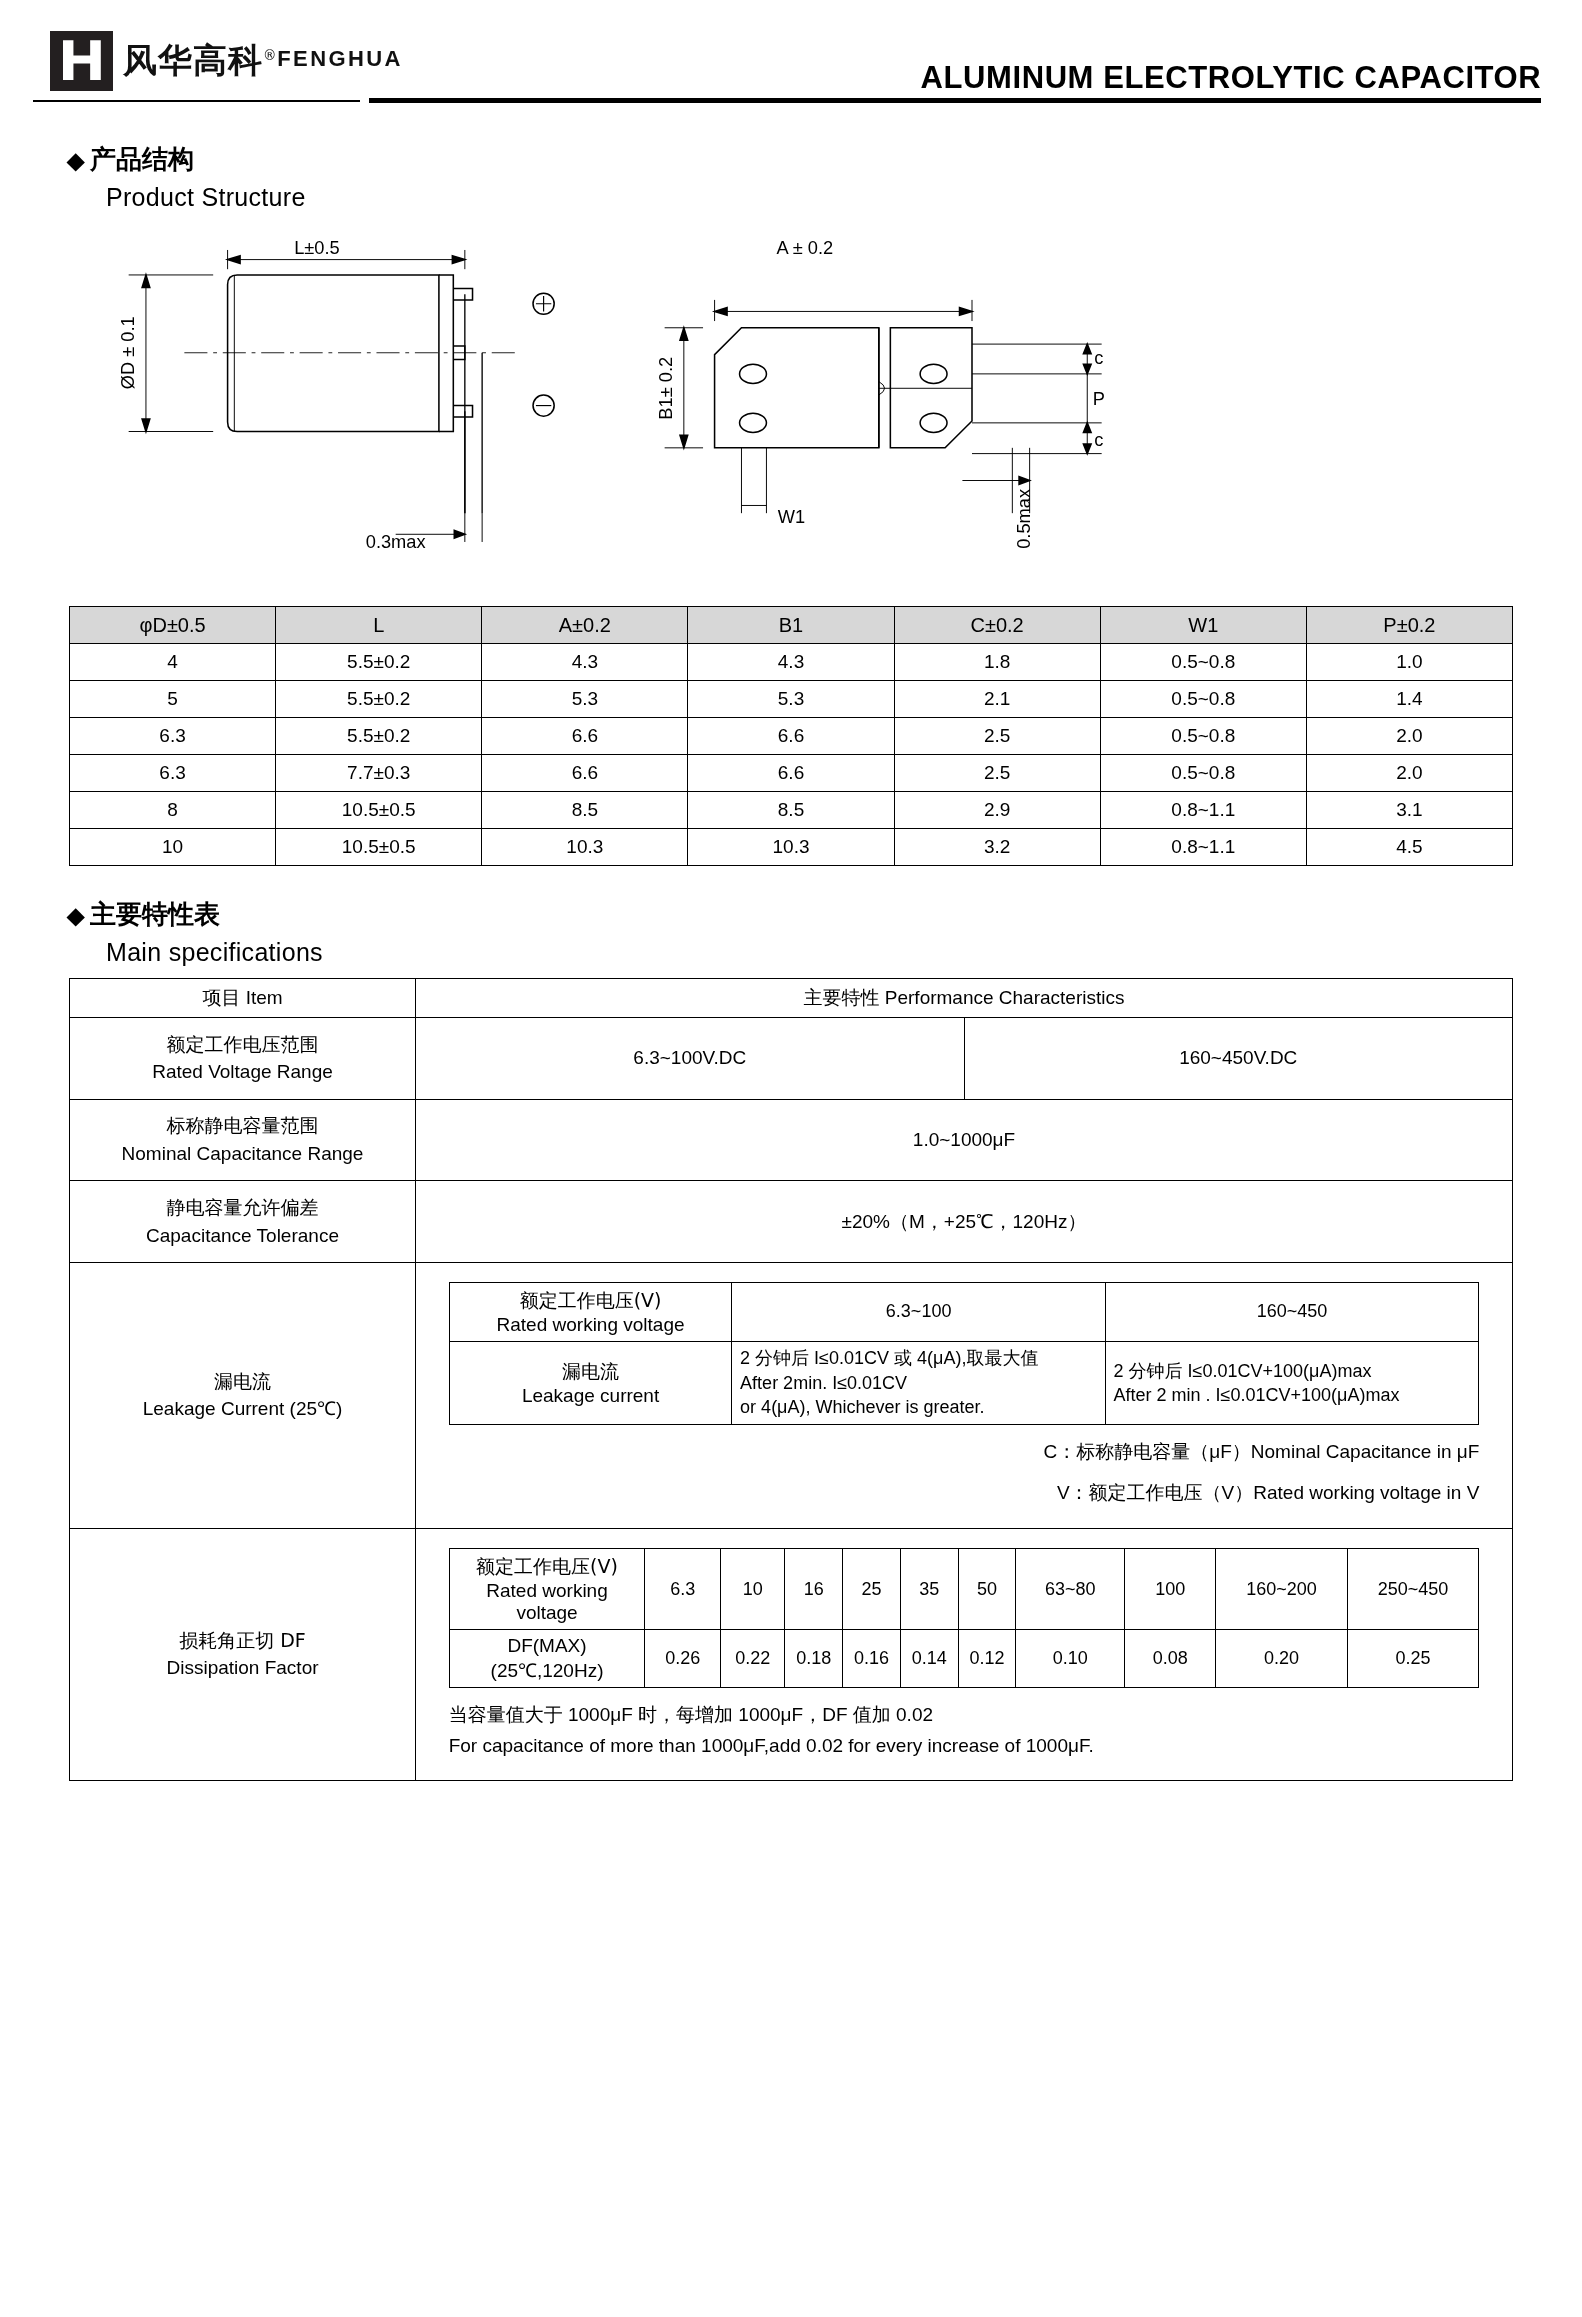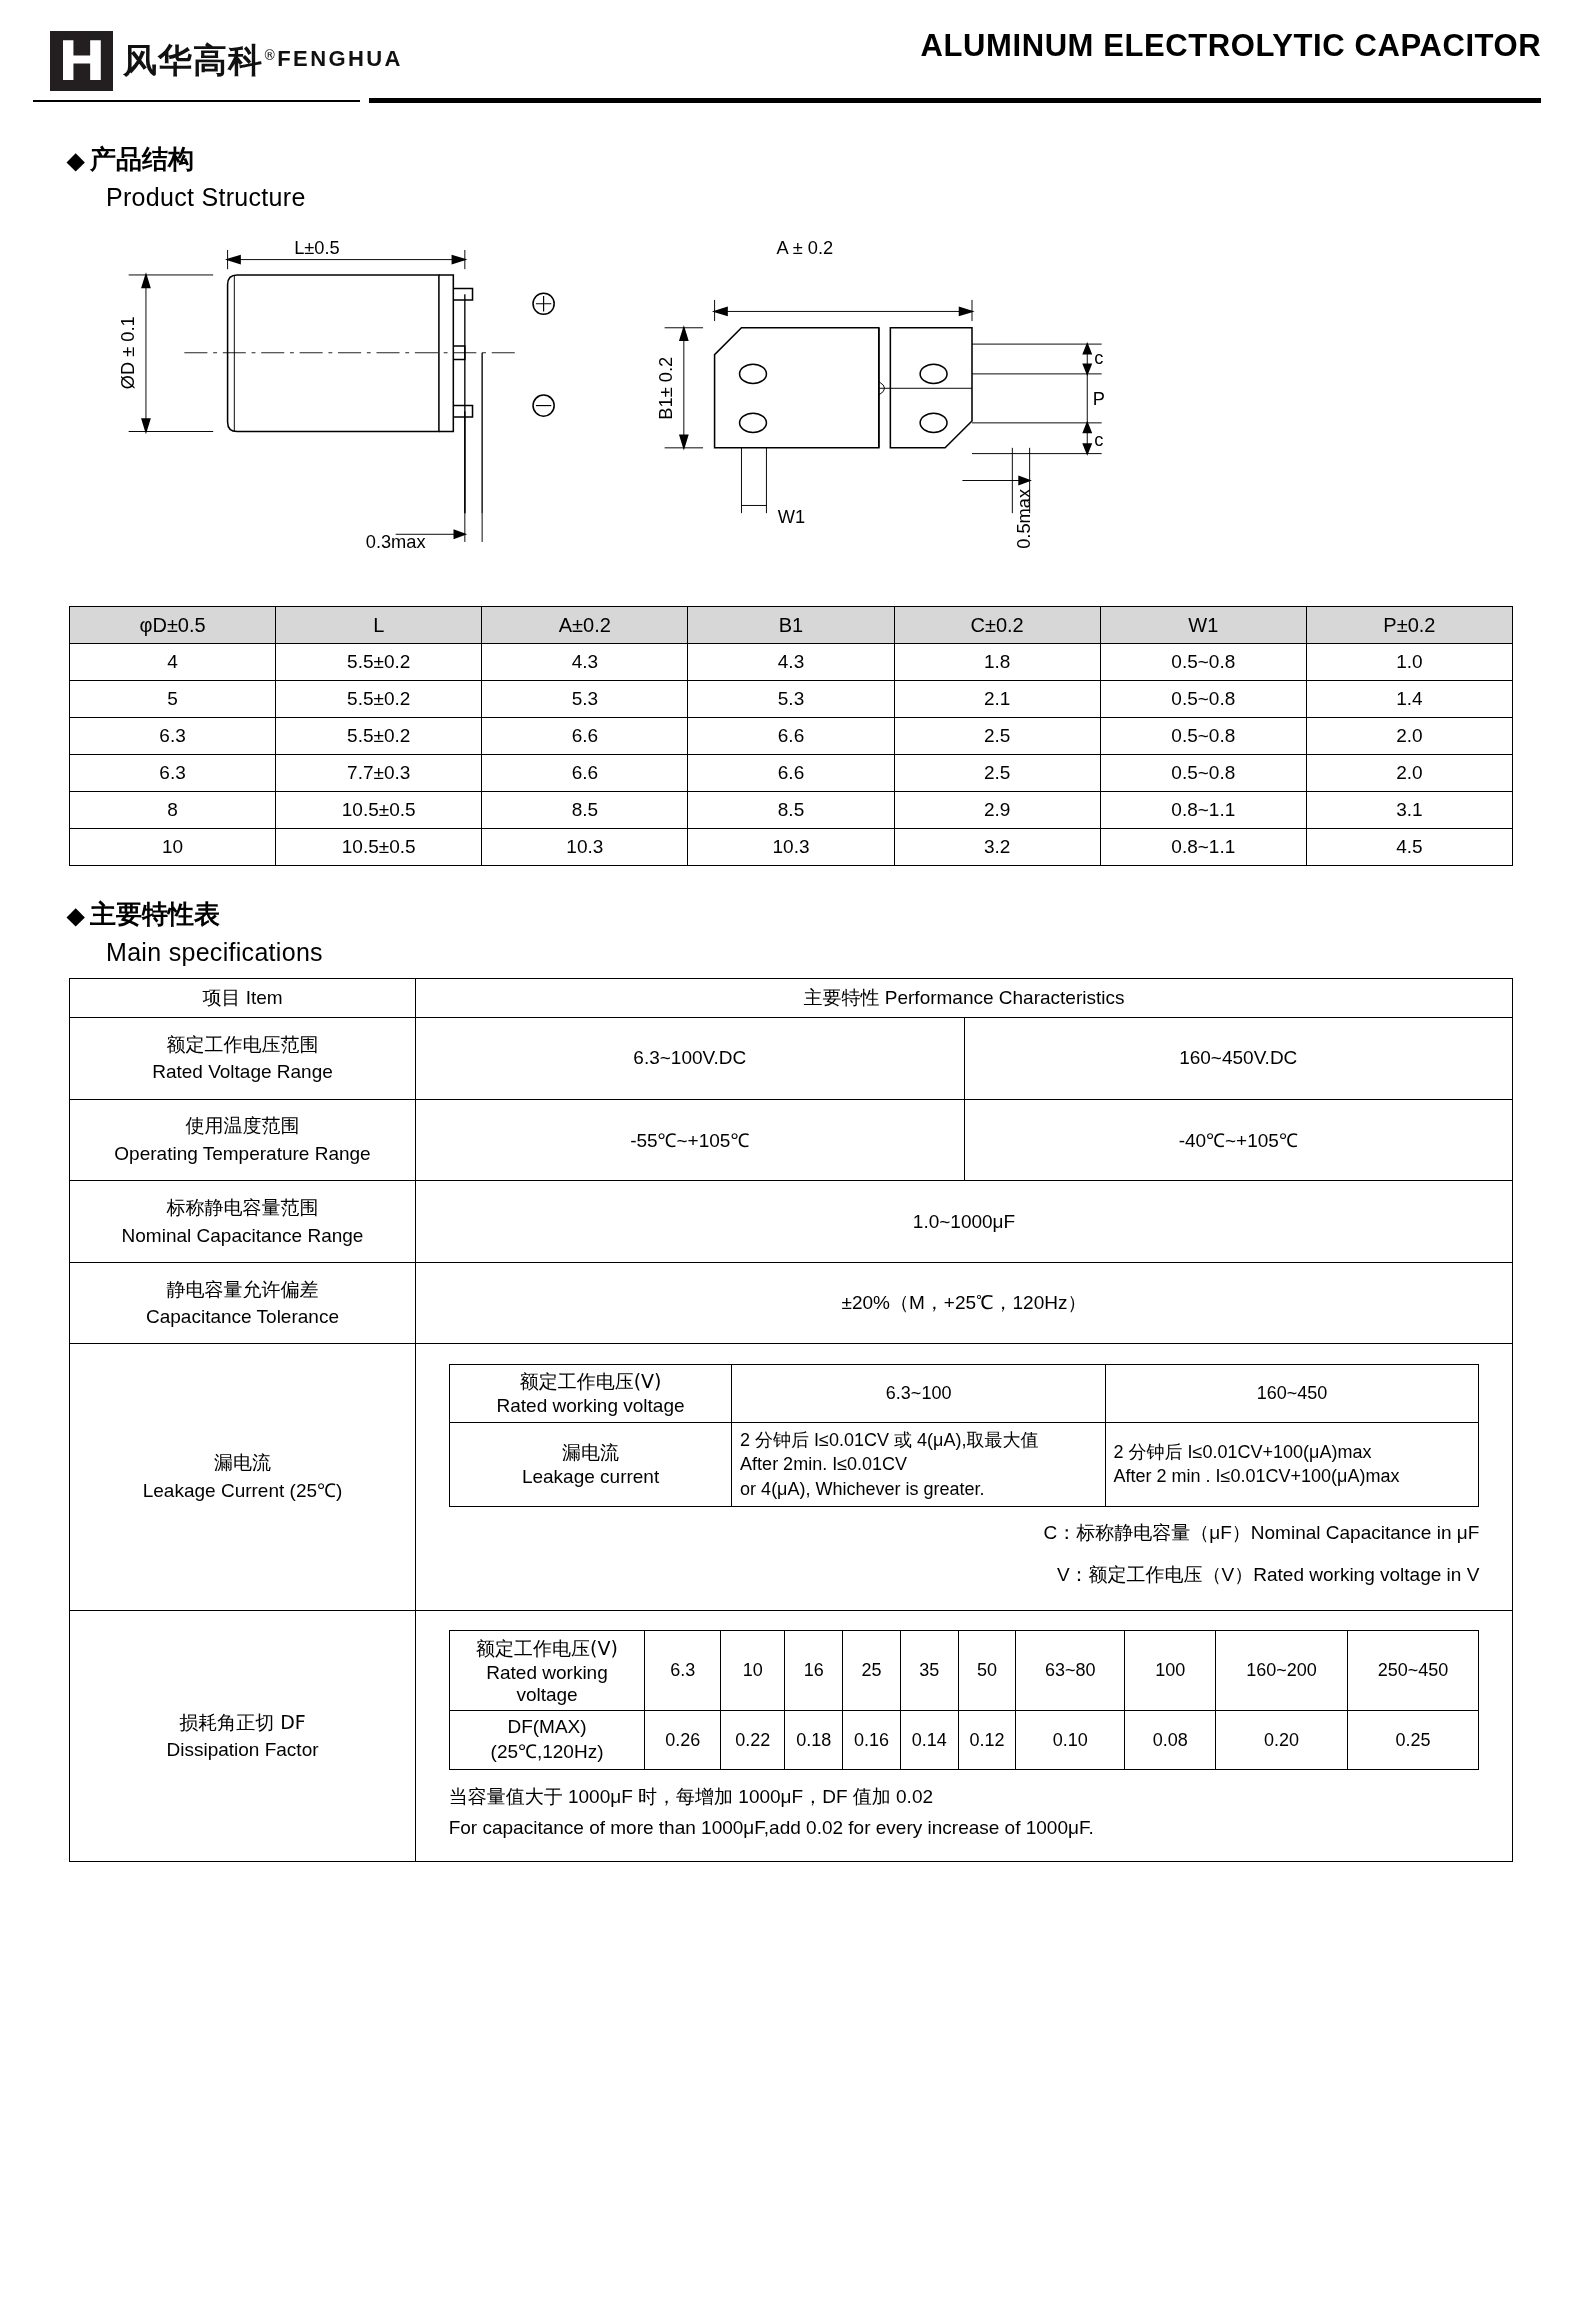--- a/index.html
+++ b/index.html
@@ -74,21 +74,21 @@
     font-size: 22px;
     font-weight: bold;
     letter-spacing: 2.4px;
     color: #111111;
     line-height: 1.1;
     margin-top: 4px;
   }
   .header-title {
     position: absolute;
     right: 7.7px;
-    top: 5px;
+    top: 37px;
     font-size: 31px;
     font-weight: bold;
     letter-spacing: 0.6px;
     color: #000000;
   }
   .header-rule {
     position: absolute;
     left: 336px;
     right: 7.7px;
     top: 75px;
@@ -449,28 +449,20 @@
 
         <tr>
           <td class="tall two-line">
             <div class="cn-line">额定工作电压范围</div>
             <div class="en-line">Rated Voltage Range</div>
           </td>
           <td>6.3~100V.DC</td>
           <td>160~450V.DC</td>
         </tr>
 
-        <tr>
-          <td class="tall two-line">
-            <div class="cn-line">使用温度范围</div>
-            <div class="en-line">Operating Temperature Range</div>
-          </td>
-          <td>-55℃~+105℃</td>
-          <td>-40℃~+105℃</td>
-        </tr>
 
         <tr>
           <td class="tall two-line">
             <div class="cn-line">标称静电容量范围</div>
             <div class="en-line">Nominal Capacitance Range</div>
           </td>
           <td colspan="2">1.0~1000μF</td>
         </tr>
 
         <tr>

